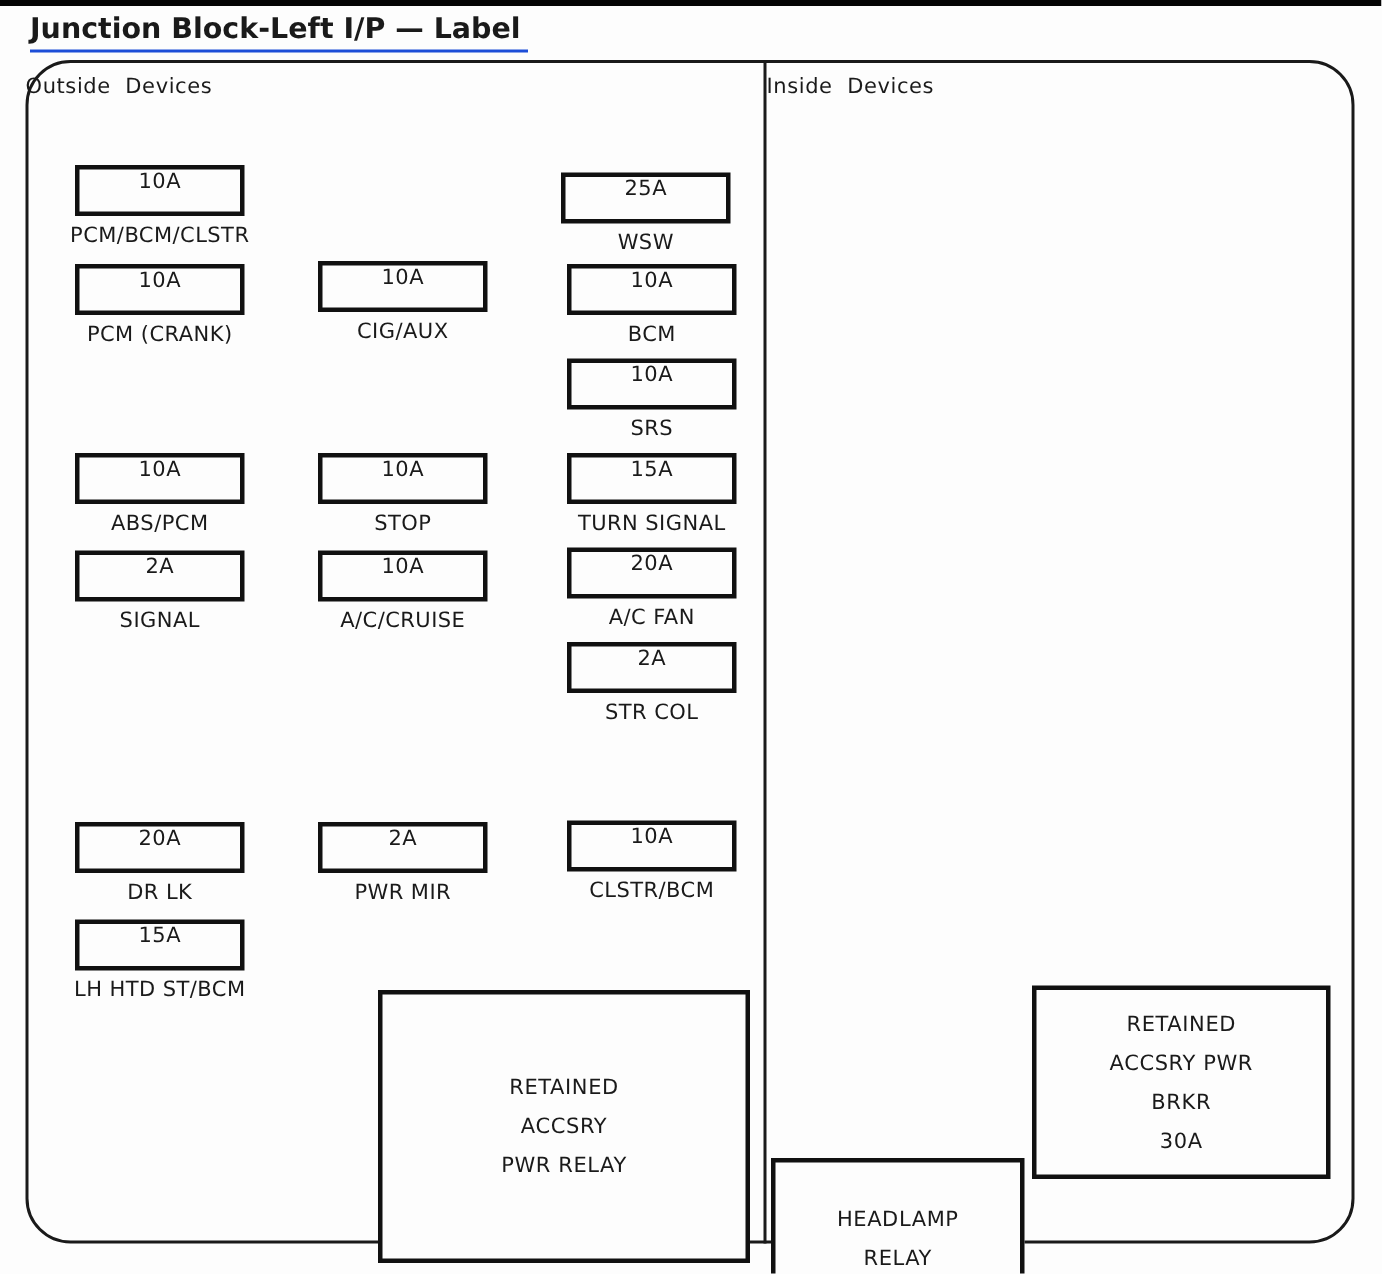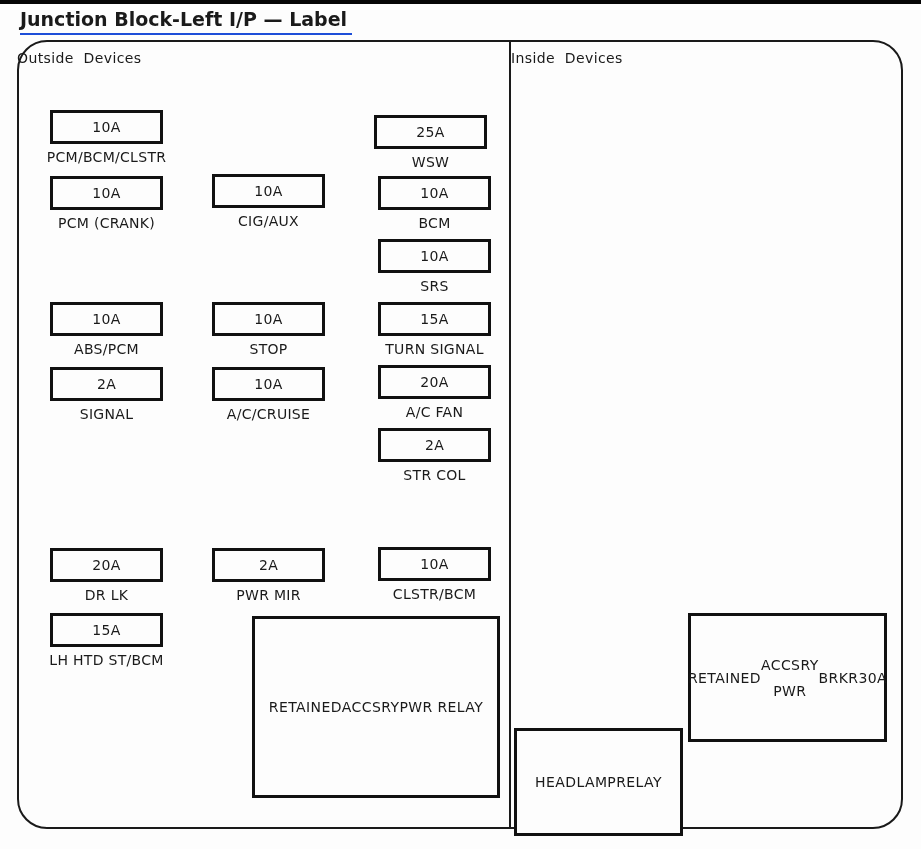--- a/index.html
+++ b/index.html
@@ -31,32 +31,32 @@
     position:absolute;top:50px;
     font-size:14px;white-space:pre;letter-spacing:0.4px;
   }
   .section-header.outside{left:17px;width:493px;text-align:left;}
   .section-header.inside{left:511px;width:392px;text-align:left;}
 
   .fuse{position:absolute;width:113px;}
   .fuse-box{
     box-sizing:border-box;width:113px;height:34px;
     border:3px solid #111;background:#fdfdfd;
-    display:flex;align-items:center;justify-content:center;
+    display:flex;align-items:flex-start;justify-content:center;
     font-size:14px;letter-spacing:0.3px;
   }
   .fuse-label{
     position:absolute;top:39px;left:50%;transform:translateX(-50%);
     white-space:nowrap;font-size:14px;letter-spacing:0.3px;text-align:center;
   }
   .relay{
     position:absolute;box-sizing:border-box;
     border:3px solid #111;background:#fdfdfd;
-    display:flex;flex-direction:row;align-items:center;justify-content:center;
-    font-size:14px;letter-spacing:0.4px;line-height:26px;text-align:center;
+    display:flex;flex-direction:column;align-items:center;justify-content:center;
+    font-size:14px;letter-spacing:0.4px;line-height:26px;text-align:center;margin-top:44px;
   }
 </style>
 </head>
 <body>
 
 <div class="topbar"></div>
 
 <div class="page-title">Junction Block-Left I/P — Label</div>
 
 <div class="panel"></div>

